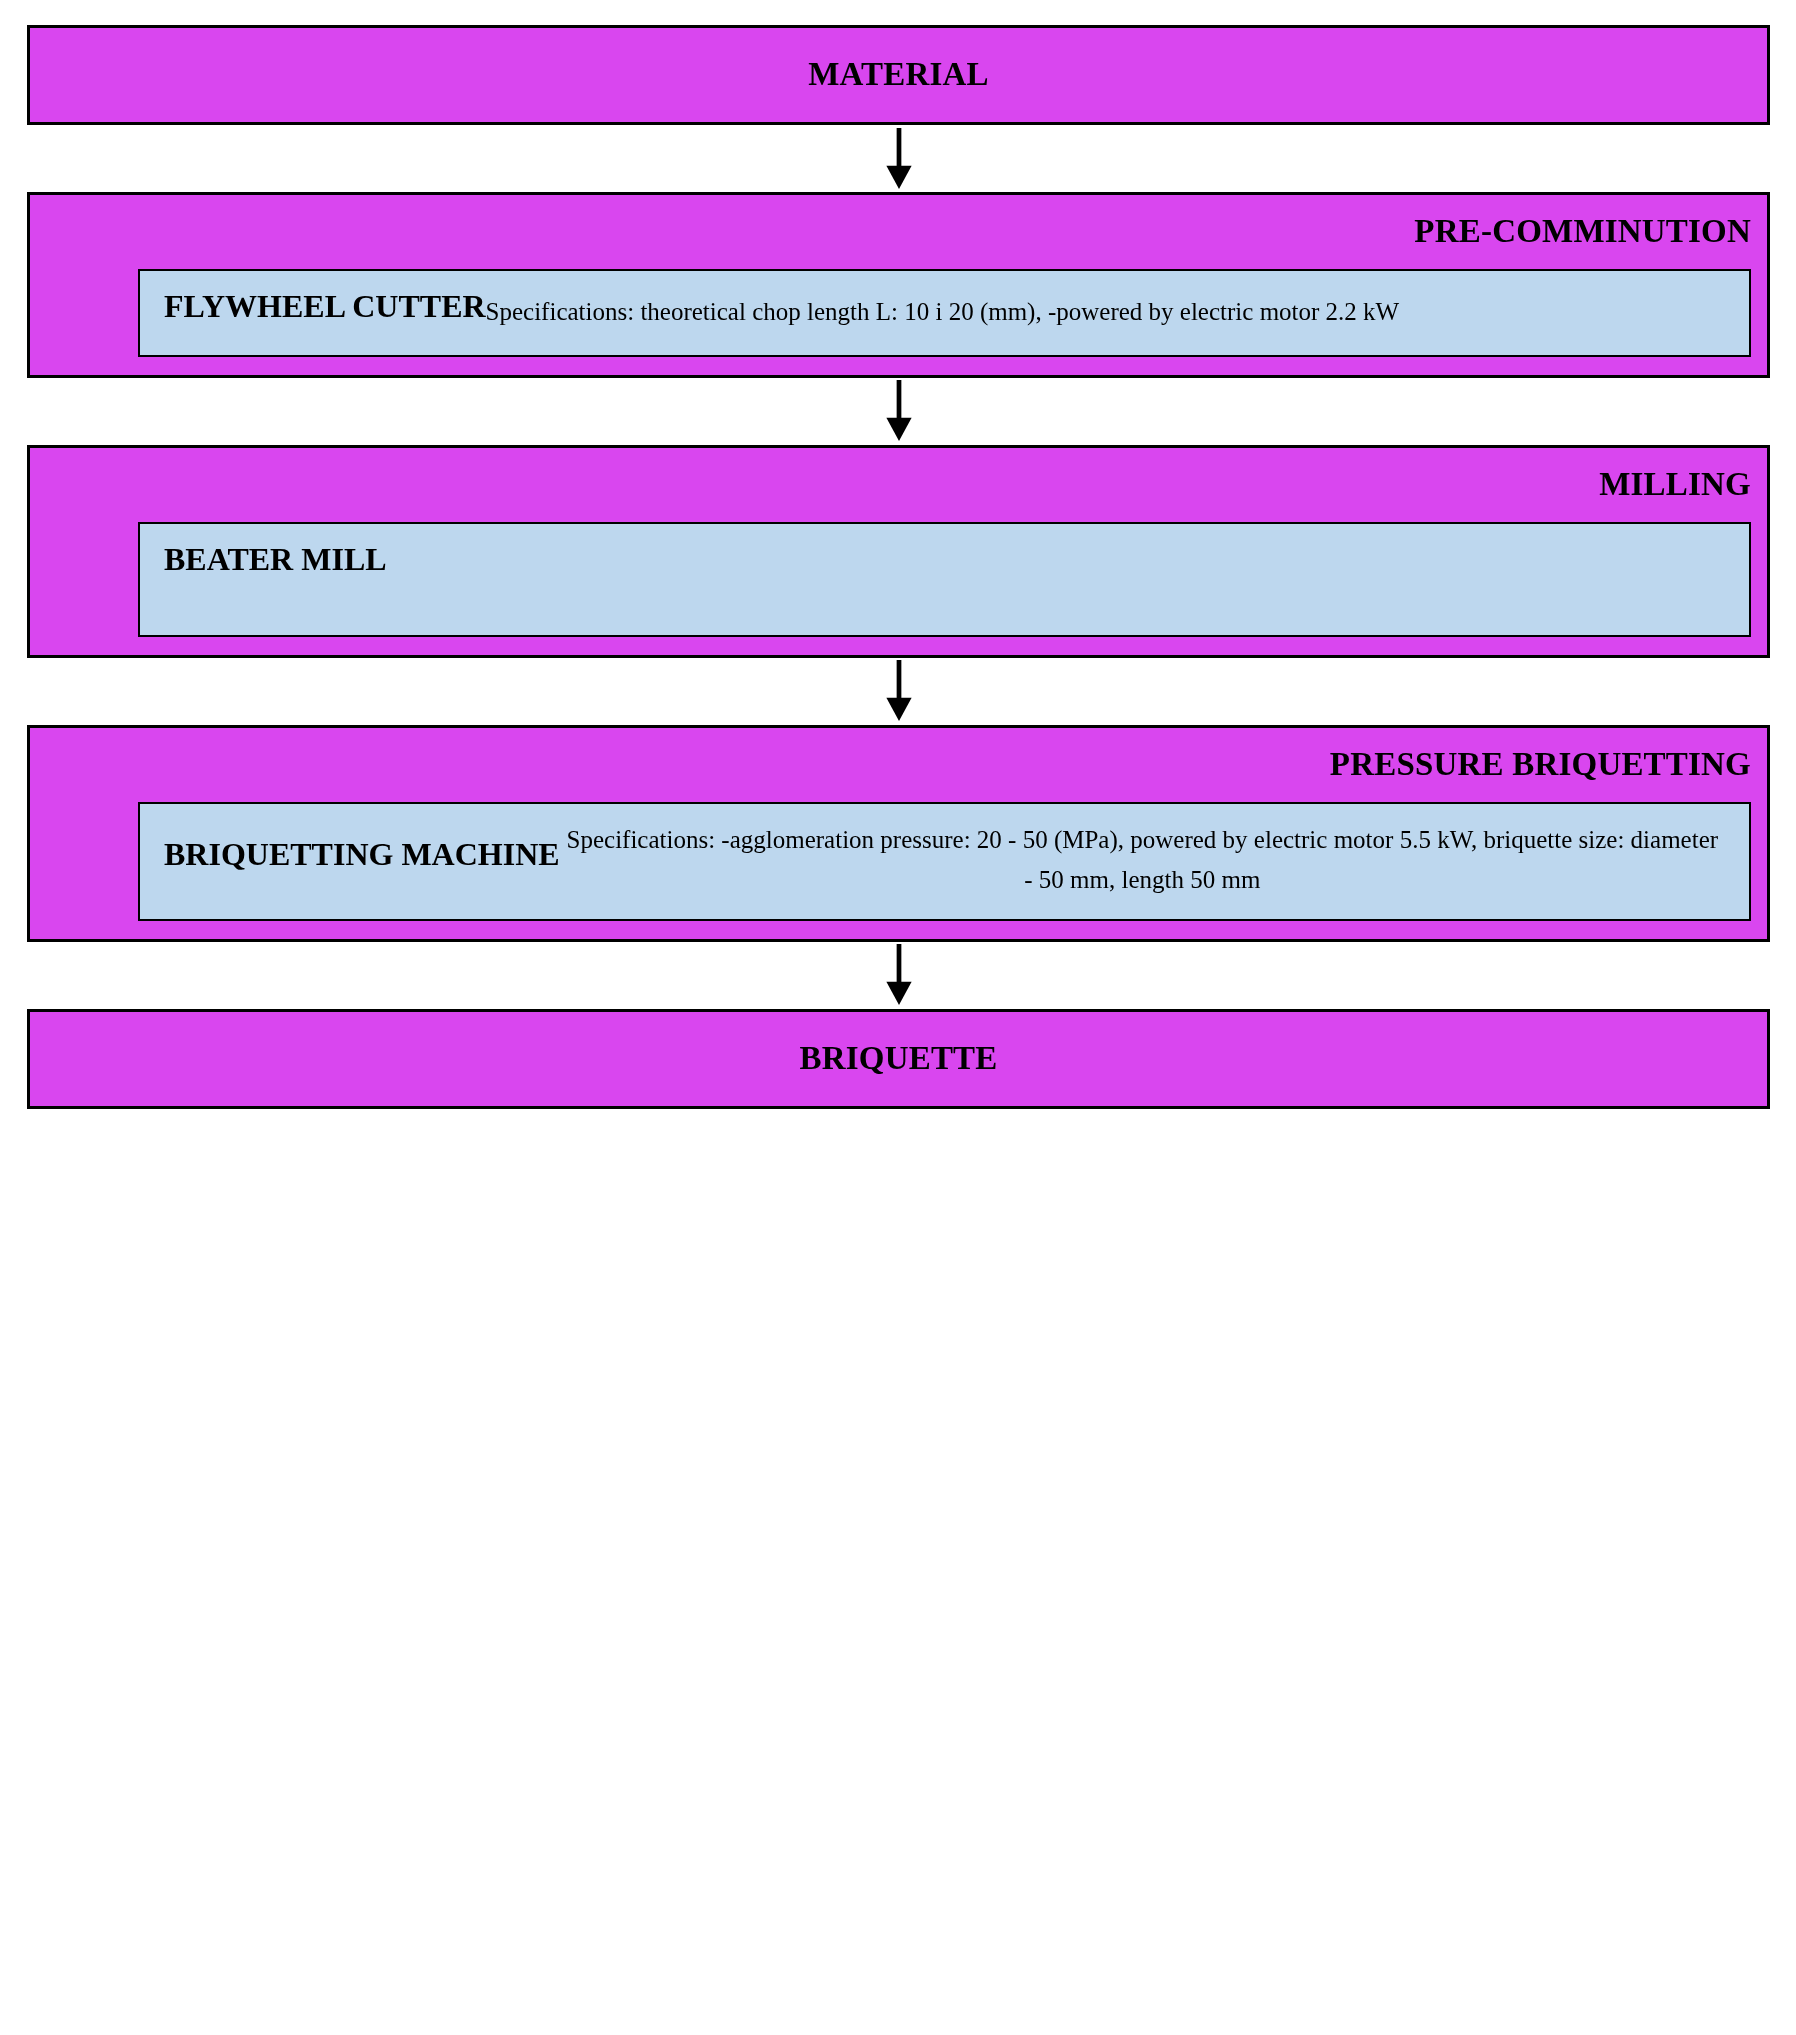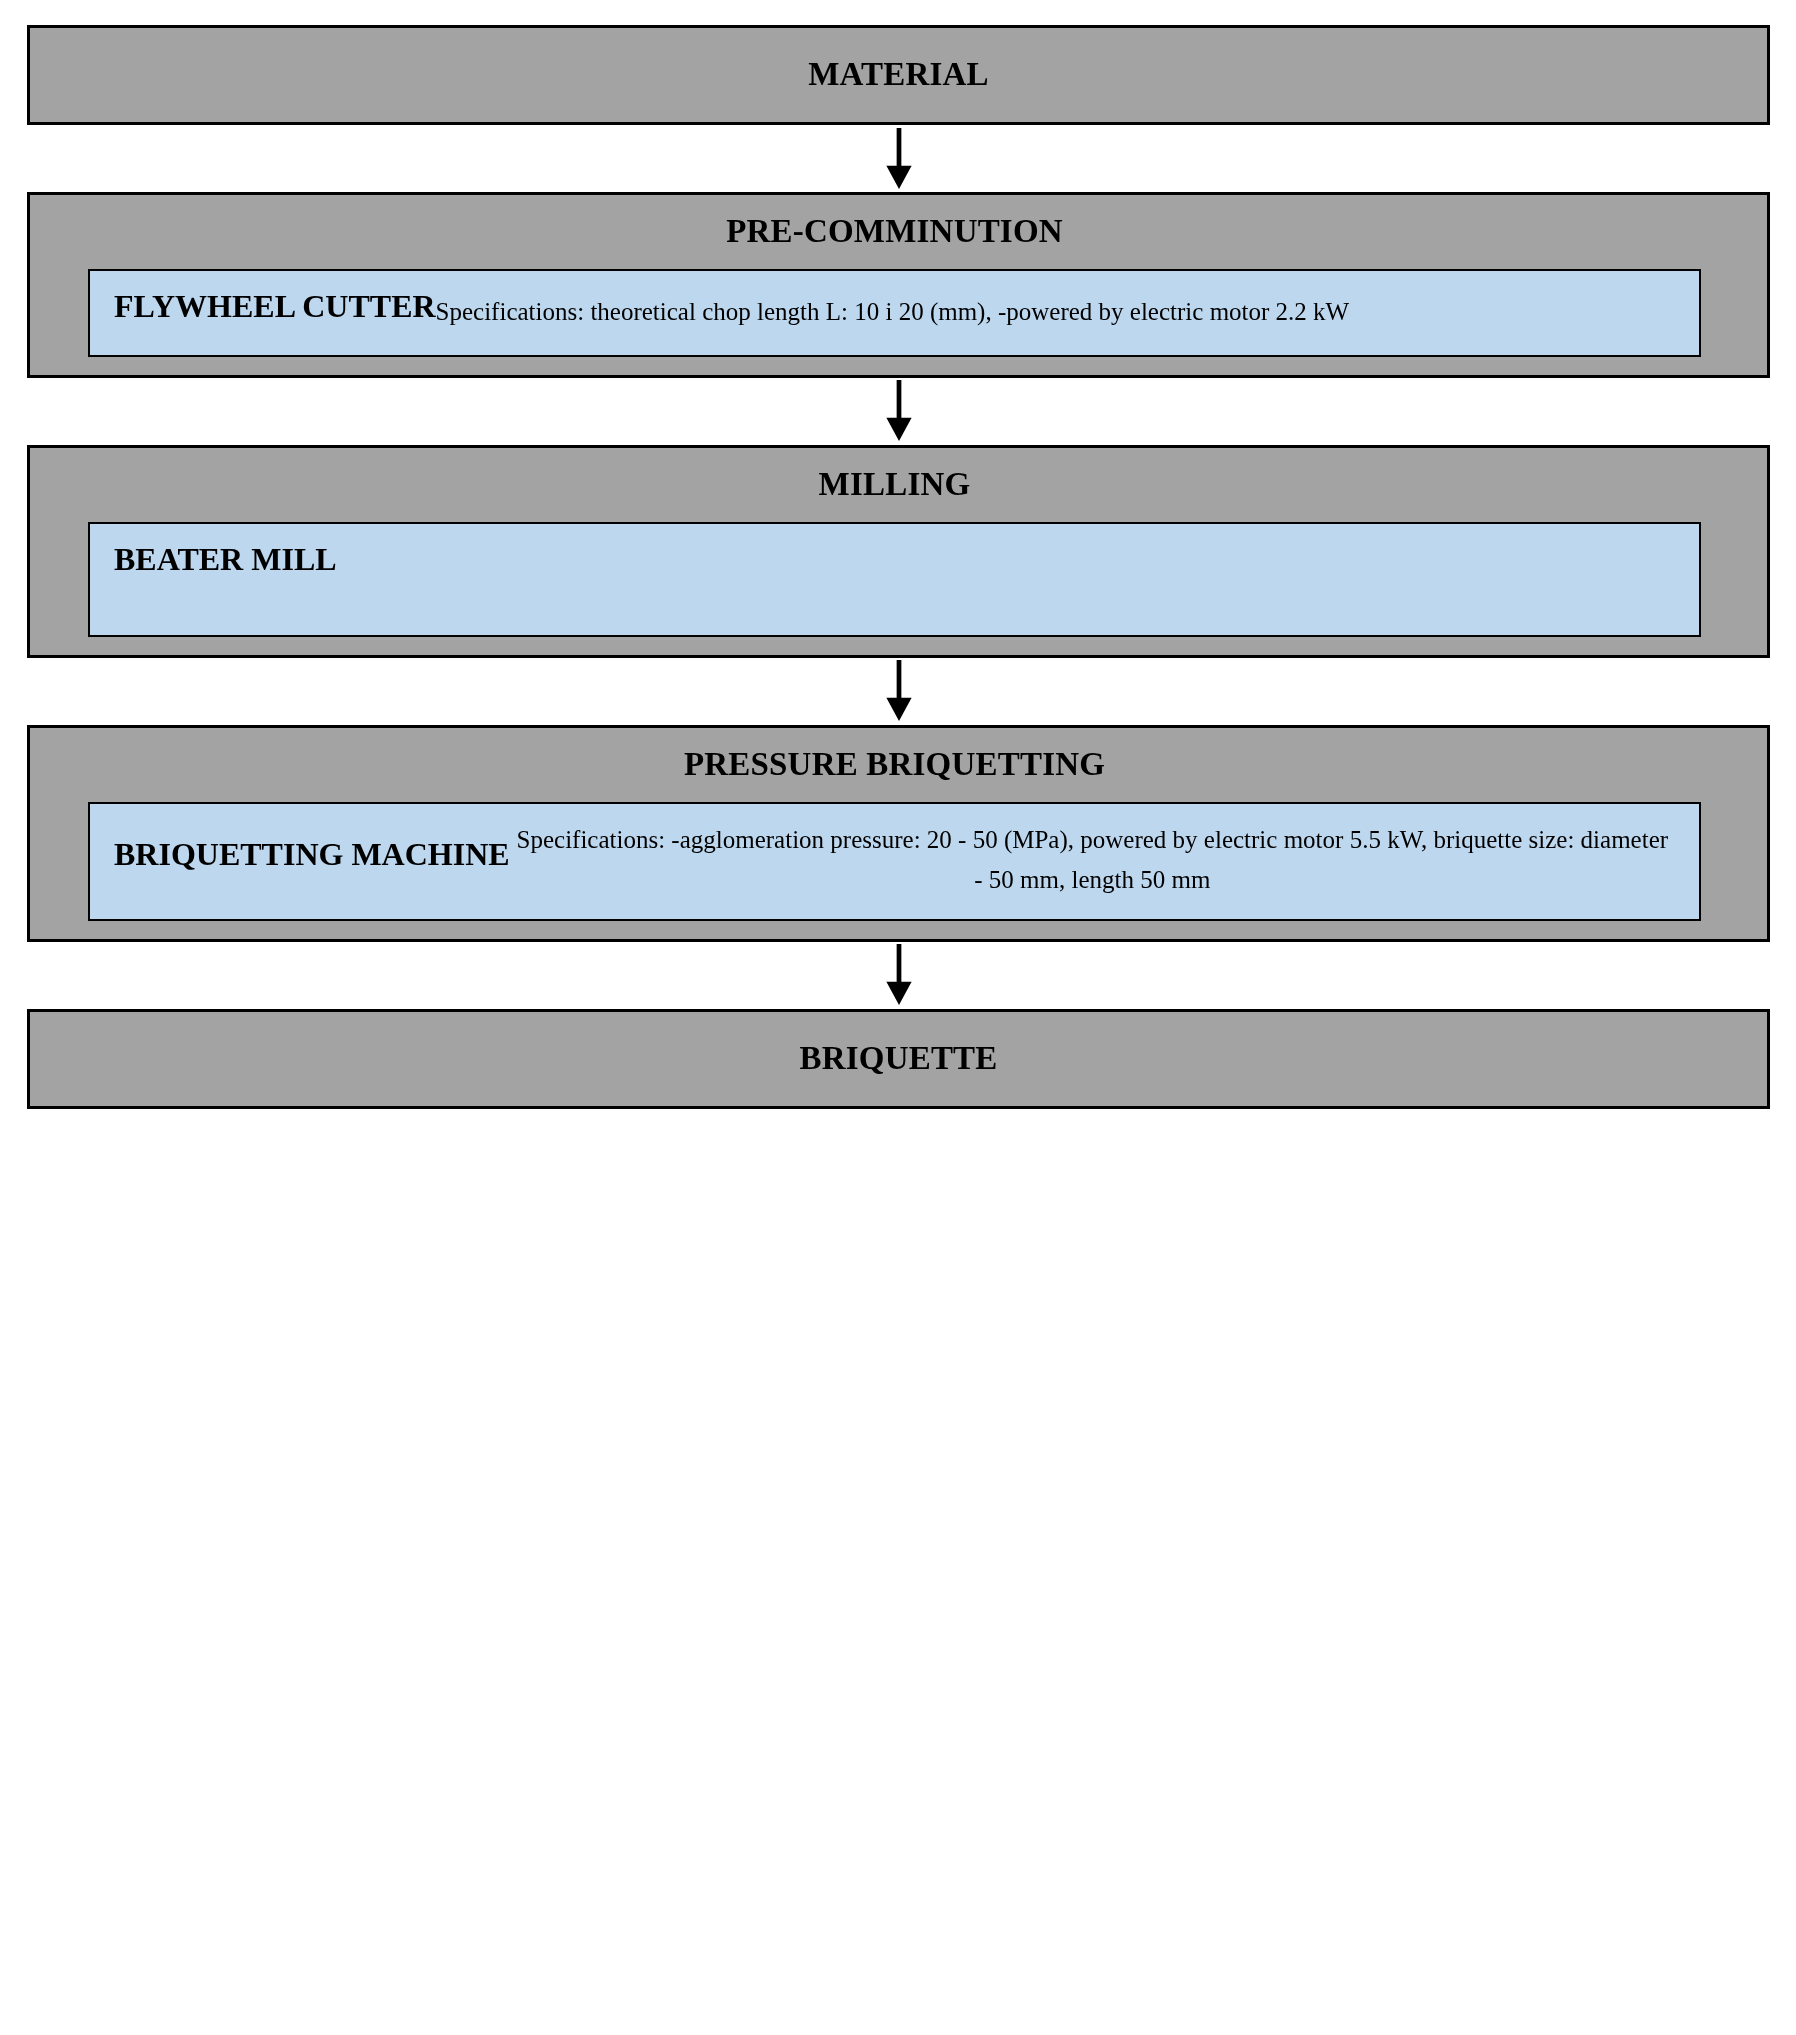--- a/index.html
+++ b/index.html
@@ -21,35 +21,36 @@
     height: 2035px;
     padding: 25px 27px 21px 27px;
     display: flex;
     flex-direction: column;
     align-items: stretch;
   }
 
   
   .stage {
     box-sizing: border-box;
-    background: #a3a3a3;
+    background: #d946ef;
     border: 3.2px solid #000000;
     width: 100%;
     display: flex;
     flex-direction: column;
     align-items: center;
     justify-content: center;
   }
 
   .stage.simple {
     height: 100px;
   }
 
   .stage.with-child {
-    padding: 18px 8px 18px 0;
+    padding: 18px 16px 18px 0;
+    align-items: flex-end;
   }
 
   .stage-title {
     font-weight: bold;
     font-size: 33px;
     letter-spacing: 0.2px;
     line-height: 1.15;
     text-align: center;
     margin: 0;
     white-space: nowrap;

